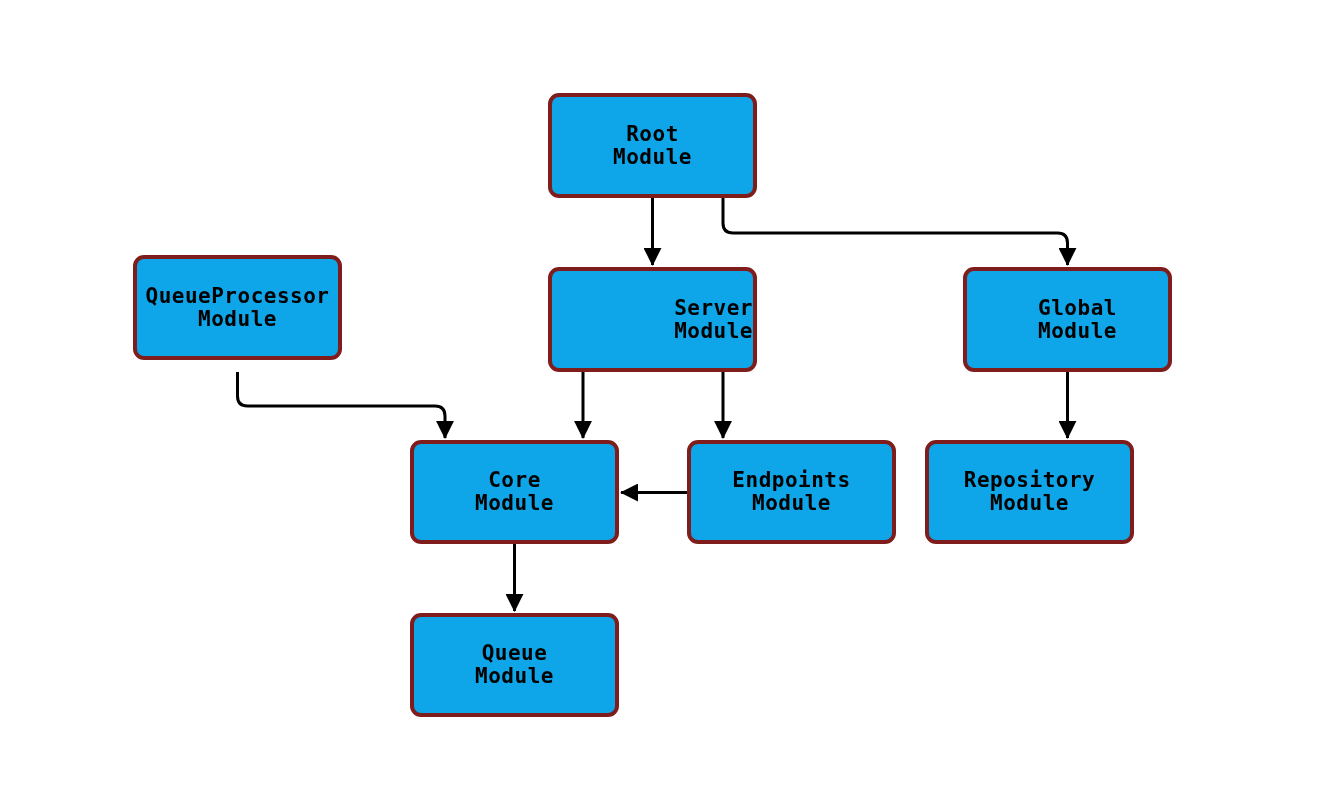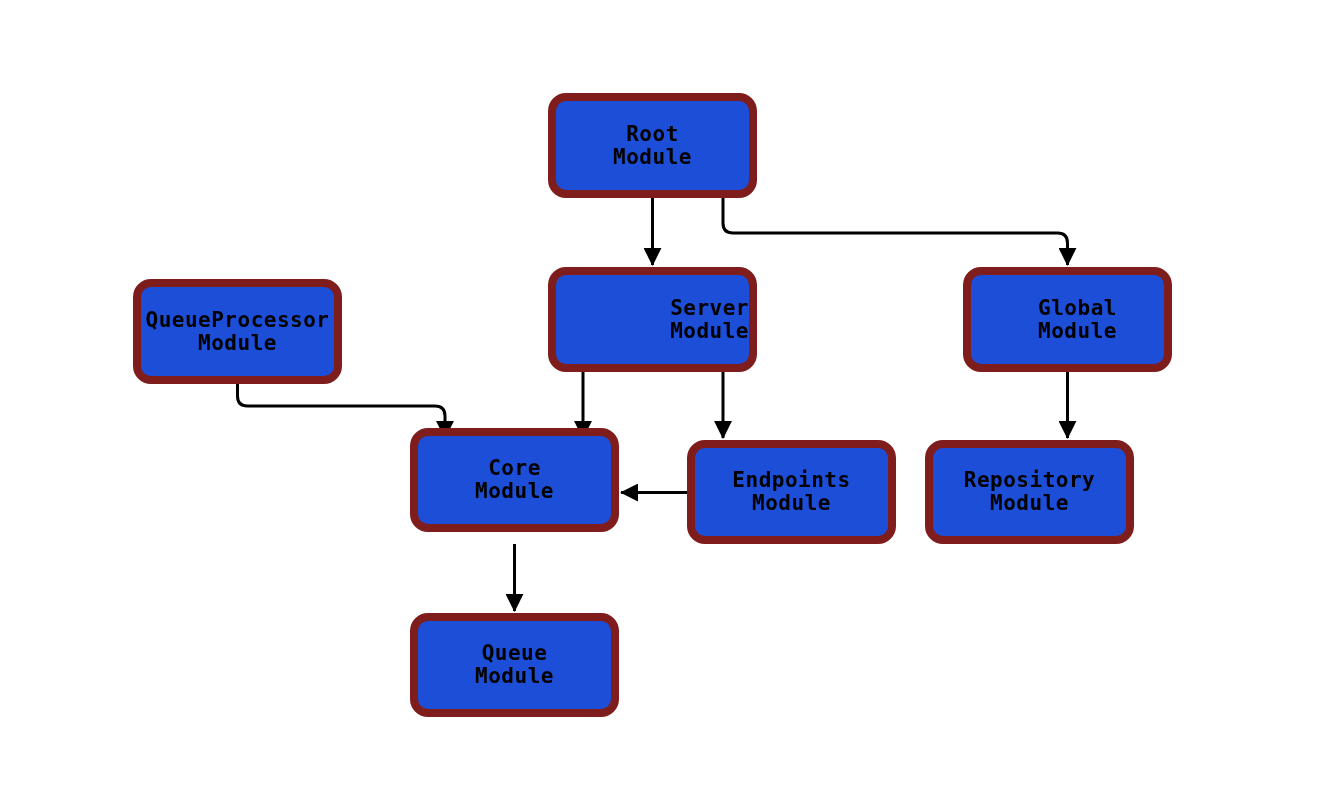--- a/index.html
+++ b/index.html
@@ -25,23 +25,23 @@
   .edge {
     fill: none;
     stroke: #000000;
     stroke-width: 3px;
   }
   .node {
     position: absolute;
     width: 209px;
     height: 105px;
     box-sizing: border-box;
-    background: #1d4ed8;
-    border: 8px solid #7f1d1d;
-    border-radius: 18px;
+    background: #0ea5e9;
+    border: 4px solid #7f1d1d;
+    border-radius: 11px;
     display: flex;
     align-items: center;
     justify-content: center;
   }
   .node-label {
     white-space: pre-line;
     text-align: center;
     font-weight: bold;
     font-size: 21px;
     line-height: 23px;
@@ -77,36 +77,36 @@
     <path class="edge" d="M 1067.5 372 L 1067.5 438" marker-end="url(#arrowhead)" stroke="#000000"></path>
 
     <path class="edge" d="M 514.5 544 L 514.5 611" marker-end="url(#arrowhead)" stroke="#000000"></path>
   </svg>
 
   <div class="node" style="left:548px; top:93px;">
     <span class="node-label">Root
 Module</span>
   </div>
 
-  <div class="node" style="left:133px; top:279px;">
+  <div class="node" style="left:133px; top:255px;">
     <span class="node-label">QueueProcessor
 Module</span>
   </div>
 
   <div class="node" style="left:548px; top:267px;justify-content:flex-end;">
     <span class="node-label">Server
 Module</span>
   </div>
 
   <div class="node" style="left:963px; top:267px;padding-left:20px;">
     <span class="node-label">Global
 Module</span>
   </div>
 
-  <div class="node h104" style="left:410px; top:428px;">
+  <div class="node h104" style="left:410px; top:440px;">
     <span class="node-label">Core
 Module</span>
   </div>
 
   <div class="node h104" style="left:687px; top:440px;">
     <span class="node-label">Endpoints
 Module</span>
   </div>
 
   <div class="node h104" style="left:925px; top:440px;">

